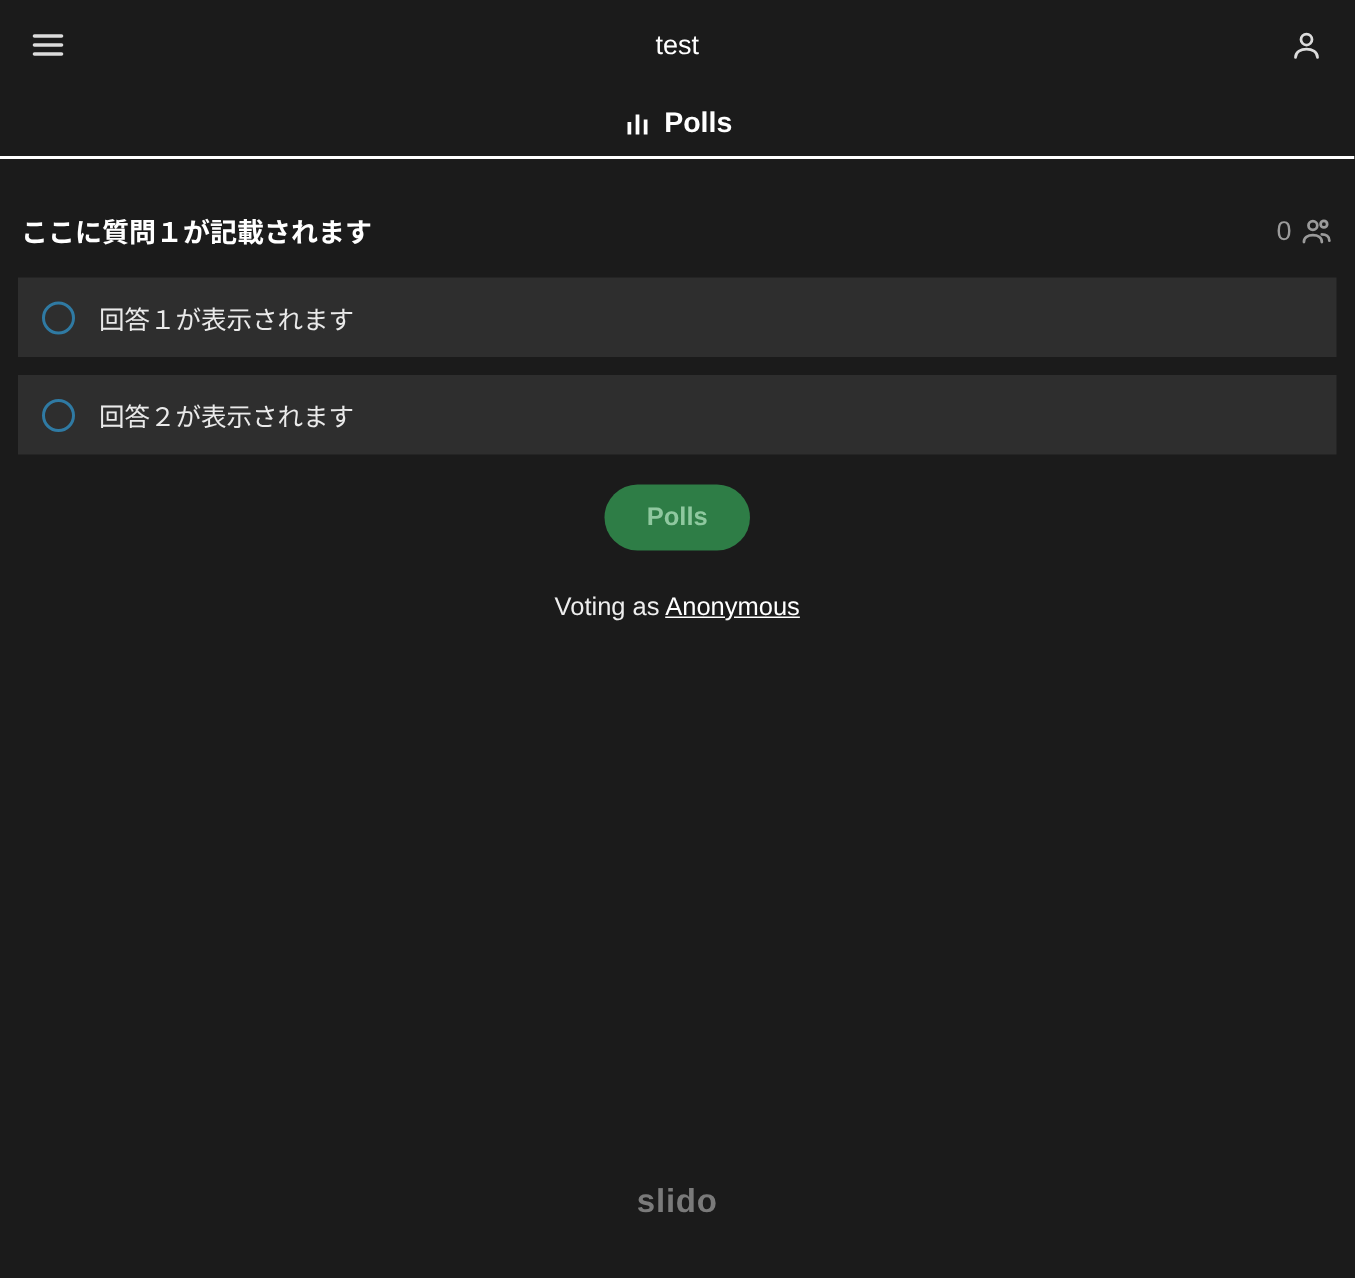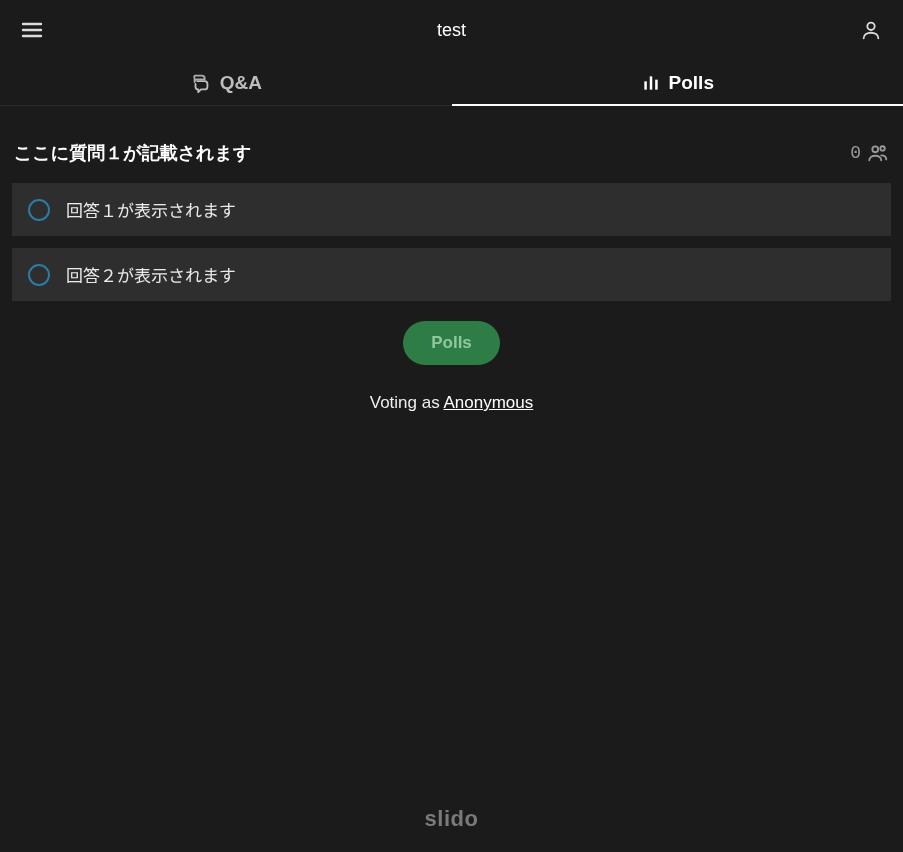--- a/index.html
+++ b/index.html
@@ -86,21 +86,20 @@
     
     .content {
       padding: 35px 12px 0 12px;
     }
     .question-row {
       display: flex;
       align-items: center;
       justify-content: space-between;
       margin-bottom: 18px;
       padding: 0 2px;
-      font-family: Liberation Mono, monospace;
     }
     .question-text {
       font-size: 18px;
       font-weight: 700;
       color: #fff;
     }
     .vote-count {
       display: flex;
       align-items: center;
       gap: 6px;
@@ -157,21 +156,21 @@
     }
     .voting a {
       color: #fff;
       text-decoration: underline;
       cursor: pointer;
     }
 
     
     .footer-logo {
       position: absolute;
-      bottom: 20px;
+      bottom: 38px;
       left: 0; right: 0;
       text-align: center;
       font-size: 22px;
       font-weight: 700;
       letter-spacing: 0.5px;
       color: #7a7a7a;
     }
 
     svg { display: block; }
   </style>
@@ -193,29 +192,20 @@
     <span>
       <svg width="22" height="22" viewBox="0 0 24 24" fill="none" stroke="currentColor" stroke-width="2" stroke-linecap="round" stroke-linejoin="round">
         <circle cx="12" cy="8" r="4"></circle>
         <path d="M4 21c0-4 4-6 8-6s8 2 8 6"></path>
       </svg>
     </span>
   </div>
 </div>
 
 <div class="tabs">
-  <div class="tab">
-    <span>
-      <svg width="22" height="22" viewBox="0 0 24 24" fill="none" stroke="currentColor" stroke-width="2" stroke-linecap="round" stroke-linejoin="round">
-        <path d="M8 10h8a3 3 0 0 1 3 3v3a3 3 0 0 1-3 3h-4l-3 3v-3a3 3 0 0 1-3-3v-3"></path>
-        <path d="M5 4h8a3 3 0 0 1 3 3v1H8a3 3 0 0 0-3 3V7a3 3 0 0 1 0-3z" opacity="0.9"></path>
-      </svg>
-    </span>
-    <span>Q&amp;A</span>
-  </div>
   <div class="tab active">
     <span>
       <svg width="20" height="20" viewBox="0 0 24 24" fill="currentColor">
         <rect x="4" y="10" width="3" height="10"></rect>
         <rect x="10.5" y="4" width="3" height="16"></rect>
         <rect x="17" y="8" width="3" height="12"></rect>
       </svg>
     </span>
     <span>Polls</span>
   </div>

